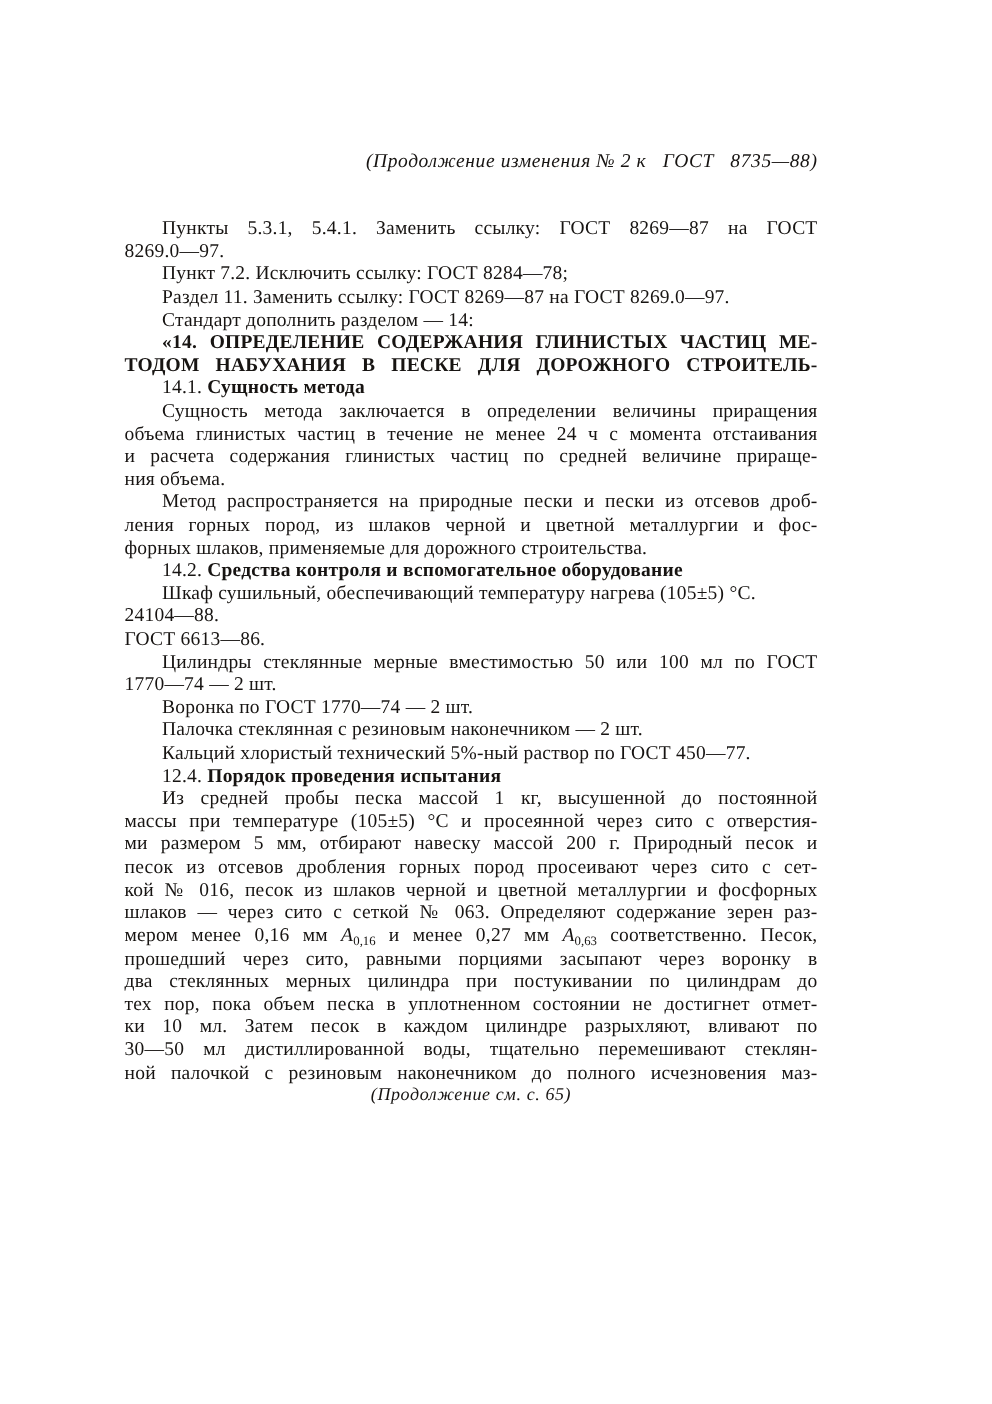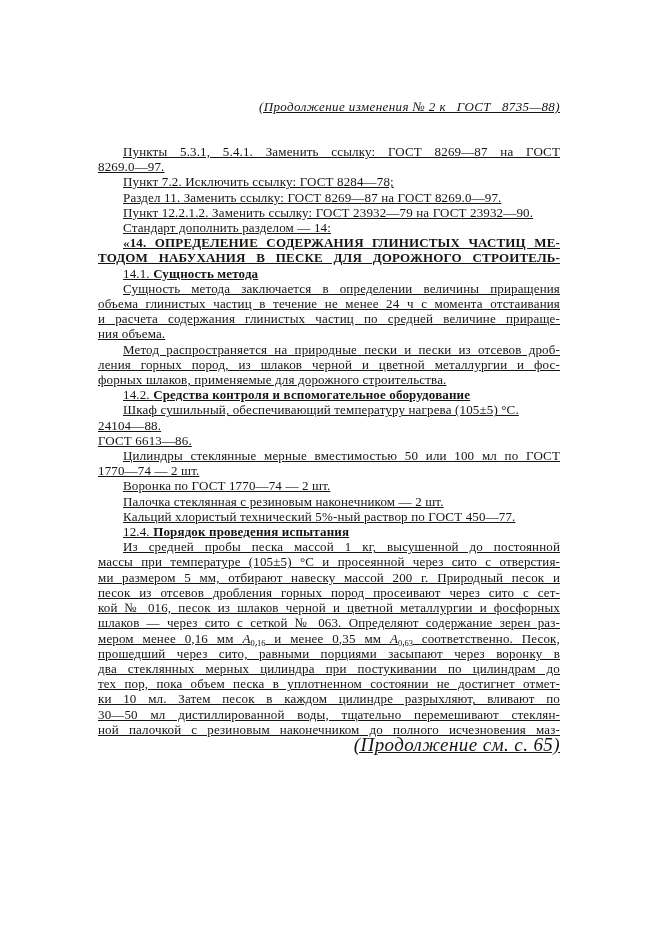--- a/index.html
+++ b/index.html
@@ -5,21 +5,21 @@
   html, body { margin: 0; padding: 0; }
   body {
     width: 661px; height: 936px;
     background: #ffffff;
     font-family: "Liberation Serif", serif;
     color: #171412;
     position: relative;
     overflow: hidden;
   }
   .page { position: absolute; left: 0; top: 0; width: 661px; height: 936px; background: #ffffff; }
-  .content { position: absolute; left: 98px; top: 99px; width: 462px; text-decoration: underline; }
+  .content { position: absolute; left: 83px; top: 99px; width: 462px; }
   .header-note {
     font-style: italic;
     text-align: right;
     font-size: 13px;
     line-height: 15px;
     letter-spacing: 0.4px;
     white-space: pre;
   }
   .body-text {
     margin-top: 30px;
@@ -28,38 +28,37 @@
     letter-spacing: 0.15px;
   }
   .line { min-height: 15.2px; }
   .just { text-align: justify; text-align-last: justify; text-justify: inter-word; }
   .ind  { text-indent: 25px; }
   .bold { font-weight: bold; }
   .ital { font-style: italic; }
   .subs { font-size: 8.5px; line-height: 0; position: relative; top: 3px; letter-spacing: 0; }
   .footer-note {
     font-style: italic;
-    text-align: right;
-    font-size: 19px;
+    text-align: center;
+    font-size: 12px;
     line-height: 15.2px;
     letter-spacing: 0.4px;
   }
 </style>
 </head>
 <body>
 
 <div class="page">
   <div class="content">
     <div class="header-note">(Продолжение изменения № 2 к   ГОСТ   8735—88)</div>
     <div class="body-text">
         <div class="line just ind">Пункты 5.3.1, 5.4.1. Заменить ссылку: ГОСТ 8269—87 на ГОСТ</div>
         <div class="line">8269.0—97.</div>
         <div class="line ind">Пункт 7.2. Исключить ссылку: ГОСТ 8284—78;</div>
         <div class="line ind">Раздел 11. Заменить ссылку: ГОСТ 8269—87 на ГОСТ 8269.0—97.</div>
-        <div class="line ind">Пункт 12.2.1.2. Заменить ссылку: ГОСТ 23932—79 на ГОСТ 23932—90.</div>
         <div class="line ind">Стандарт дополнить разделом — 14:</div>
         <div class="line just ind bold">«14. ОПРЕДЕЛЕНИЕ СОДЕРЖАНИЯ ГЛИНИСТЫХ ЧАСТИЦ МЕ-</div>
         <div class="line just bold">ТОДОМ НАБУХАНИЯ В ПЕСКЕ ДЛЯ ДОРОЖНОГО СТРОИТЕЛЬ-</div>
         <div class="line ind"><span>14.1. </span><span class="bold">Сущность метода</span></div>
         <div class="line just ind">Сущность метода заключается в определении величины приращения</div>
         <div class="line just">объема глинистых частиц в течение не менее 24 ч с момента отстаивания</div>
         <div class="line just">и расчета содержания глинистых частиц по средней величине прираще-</div>
         <div class="line">ния объема.</div>
         <div class="line just ind">Метод распространяется на природные пески и пески из отсевов дроб-</div>
         <div class="line just">ления горных пород, из шлаков черной и цветной металлургии и фос-</div>
@@ -73,21 +72,21 @@
         <div class="line ind">Воронка по ГОСТ 1770—74 — 2 шт.</div>
         <div class="line ind">Палочка стеклянная с резиновым наконечником — 2 шт.</div>
         <div class="line ind">Кальций хлористый технический 5%-ный раствор по ГОСТ 450—77.</div>
         <div class="line ind"><span>12.4. </span><span class="bold">Порядок проведения испытания</span></div>
         <div class="line just ind">Из средней пробы песка массой 1 кг, высушенной до постоянной</div>
         <div class="line just">массы при температуре (105±5) °С и просеянной через сито с отверстия-</div>
         <div class="line just">ми размером 5 мм, отбирают навеску массой 200 г. Природный песок и</div>
         <div class="line just">песок из отсевов дробления горных пород просеивают через сито с сет-</div>
         <div class="line just">кой № 016, песок из шлаков черной и цветной металлургии и фосфорных</div>
         <div class="line just">шлаков — через сито с сеткой № 063. Определяют содержание зерен раз-</div>
-        <div class="line just"><span>мером менее 0,16 мм </span><span class="ital">A</span><span class="subs">0,16</span><span> и менее 0,35 мм </span><span class="ital">A</span><span class="subs">0,63</span><span> соответственно. Песок,</span></div>
+        <div class="line just"><span>мером менее 0,16 мм </span><span class="ital">A</span><span class="subs">0,16</span><span> и менее 0,27 мм </span><span class="ital">A</span><span class="subs">0,63</span><span> соответственно. Песок,</span></div>
         <div class="line just">прошедший через сито, равными порциями засыпают через воронку в</div>
         <div class="line just">два стеклянных мерных цилиндра при постукивании по цилиндрам до</div>
         <div class="line just">тех пор, пока объем песка в уплотненном состоянии не достигнет отмет-</div>
         <div class="line just">ки 10 мл. Затем песок в каждом цилиндре разрыхляют, вливают по</div>
         <div class="line just">30—50 мл дистиллированной воды, тщательно перемешивают стеклян-</div>
         <div class="line just">ной палочкой с резиновым наконечником до полного исчезновения маз-</div>
       </div>
     <div class="footer-note">(Продолжение см. с. 65)</div>
   </div>
 </div>

